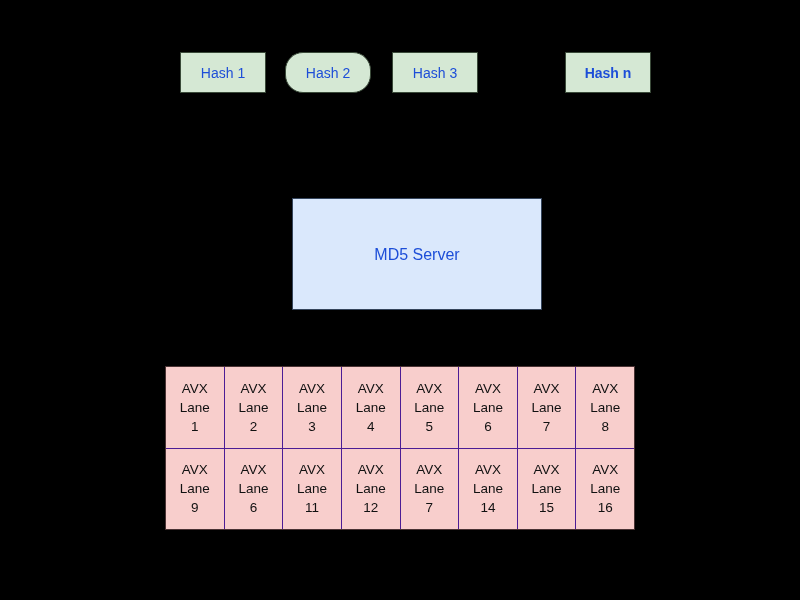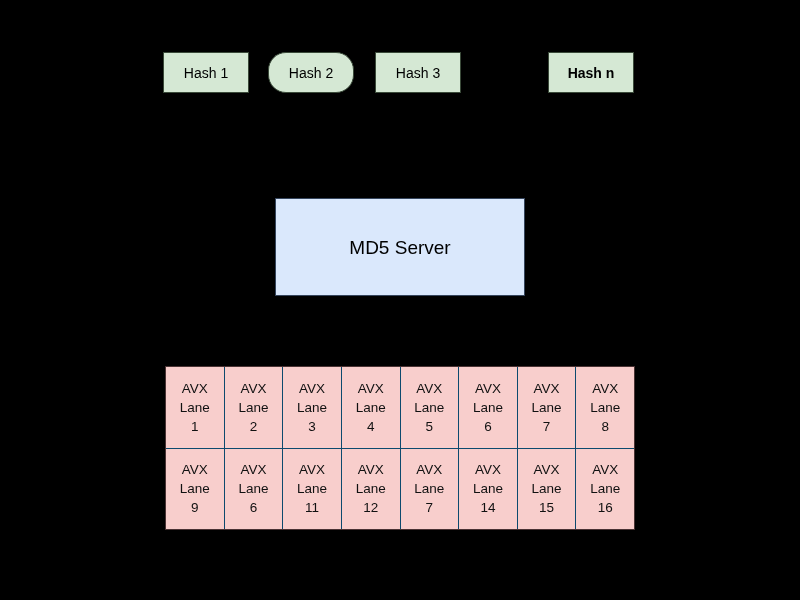--- a/index.html
+++ b/index.html
@@ -22,59 +22,60 @@
   }
 
   
   .node {
     position: absolute;
     box-sizing: border-box;
     display: flex;
     align-items: center;
     justify-content: center;
     text-align: center;
-    color: #000000;
+    color: #1d4ed8;
     border: 1px solid #33342e;
+    margin-left: 17px;
   }
 
   
   .hash-box {
     top: 52px;
     width: 86px;
     height: 41px;
     background: #d5e8d4;
     border: 1px solid #3a4a39;
     font-size: 14px;
     line-height: 16px;
   }
 
   
   .server-box {
     left: 275px;
     top: 198px;
     width: 250px;
-    height: 98px;
+    height: 112px;
     background: #dae8fc;
     border: 1px solid #35455c;
-    font-size: 19px;
+    font-size: 16px;
     line-height: 19px;
   }
 
   
   #avx-grid {
     position: absolute;
     left: 165px;
     top: 366px;
     width: 470px;
     height: 164px;
     box-sizing: border-box;
     display: grid;
     grid-template-columns: repeat(8, 1fr);
     grid-template-rows: repeat(2, 1fr);
-    background: #0c4a6e;
+    background: #4c1d95;
     border: 1px solid #4a3334;
     gap: 1px;
   }
   .avx-cell {
     box-sizing: border-box;
     background: #f8cecc;
     color: #111111;
     display: flex;
     flex-direction: column;
     align-items: center;

